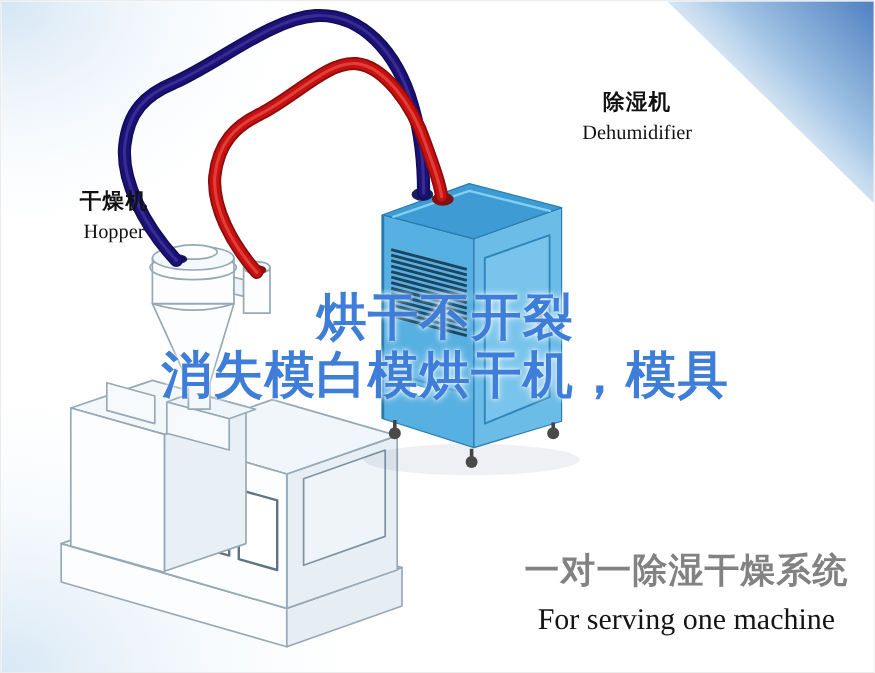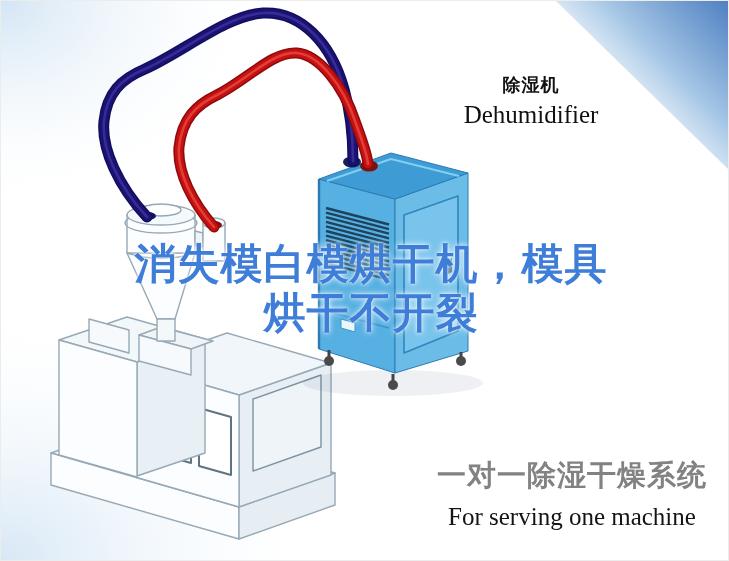--- a/index.html
+++ b/index.html
@@ -5,21 +5,21 @@
   html,body{margin:0;padding:0;background:#fff;}
   .canvas{
     position:relative;width:729px;height:561px;overflow:hidden;
     background:#ffffff;border:1px solid #ececec;box-sizing:border-box;
     font-family:"Liberation Sans", sans-serif;
   }
   .canvas svg{position:absolute;left:0;top:0;}
   .abs{position:absolute;}
   .machine-label{ text-align:center; color:var(--label-black,#111); }
   .machine-label .cn{ font-size:18px; font-weight:bold; letter-spacing:1px; }
-  .machine-label .en{ font-family:"Liberation Serif", serif; font-size:25px; margin-top:4px; }
+  .machine-label .en{ font-family:"Liberation Serif", serif; font-size:17px; margin-top:4px; }
   .hopper-label{ left:46px; top:154px; width:96px; }
   .dehum-label{ left:456px; top:72px; width:148px; }
   .main-title{
     left:105px; top:238px; width:530px; text-align:center;
     color:var(--title-blue,#3e7ed8);
     font-size:42px; font-weight:bold; line-height:49px; letter-spacing:1px;
     text-shadow:0 0 6px rgba(255,255,255,.95), 0 0 2px rgba(255,255,255,.9);
   }
   .footer-block{ left:408px; top:455px; width:326px; text-align:center; }
   .footer-cn{ font-size:29px; font-weight:700; letter-spacing:1px; color:var(--footer-gray,#828282); }
@@ -147,29 +147,33 @@
       <path d="M146,216 C118,186 100,148 103,120 C106,92 120,78 144,68 C182,51 226,14 262,12 C300,10 330,42 343,88 C350,112 352,138 352,160" stroke="#4a42b0" stroke-width="2.6" opacity="0.55"></path>
     </g>
 
     <g fill="none" stroke-linecap="round">
       <path d="M213,226 C192,202 176,172 178,146 C181,118 195,104 216,94 C247,78 272,50 296,52 C318,54 342,84 354,120 C361,140 366,152 367,163" stroke="#8e0b0b" stroke-width="11"></path>
       <path d="M213,226 C192,202 176,172 178,146 C181,118 195,104 216,94 C247,78 272,50 296,52 C318,54 342,84 354,120 C361,140 366,152 367,163" style="stroke:var(--pipe-red,#c51111)" stroke-width="8"></path>
       <path d="M213,226 C192,202 176,172 178,146 C181,118 195,104 216,94 C247,78 272,50 296,52 C318,54 342,84 354,120 C361,140 366,152 367,163" stroke="#ff6a5e" stroke-width="2.6" opacity="0.5"></path>
     </g>
   </svg>
 
+  <div class="abs machine-label hopper-label">
+    <div class="cn">干燥机</div>
+    <div class="en">Hopper</div>
+  </div>
 
   <div class="abs machine-label dehum-label">
     <div class="cn">除湿机</div>
     <div class="en">Dehumidifier</div>
   </div>
 
   <div class="abs main-title">
+    <div>烘干不开裂</div>
     <div>消失模白模烘干机，模具</div>
-    <div>烘干不开裂</div>
   </div>
 
   <div class="abs footer-block">
     <div class="footer-cn">一对一除湿干燥系统</div>
     <div class="footer-en">For serving one machine</div>
   </div>
 
 </div>
 
 </body></html>

